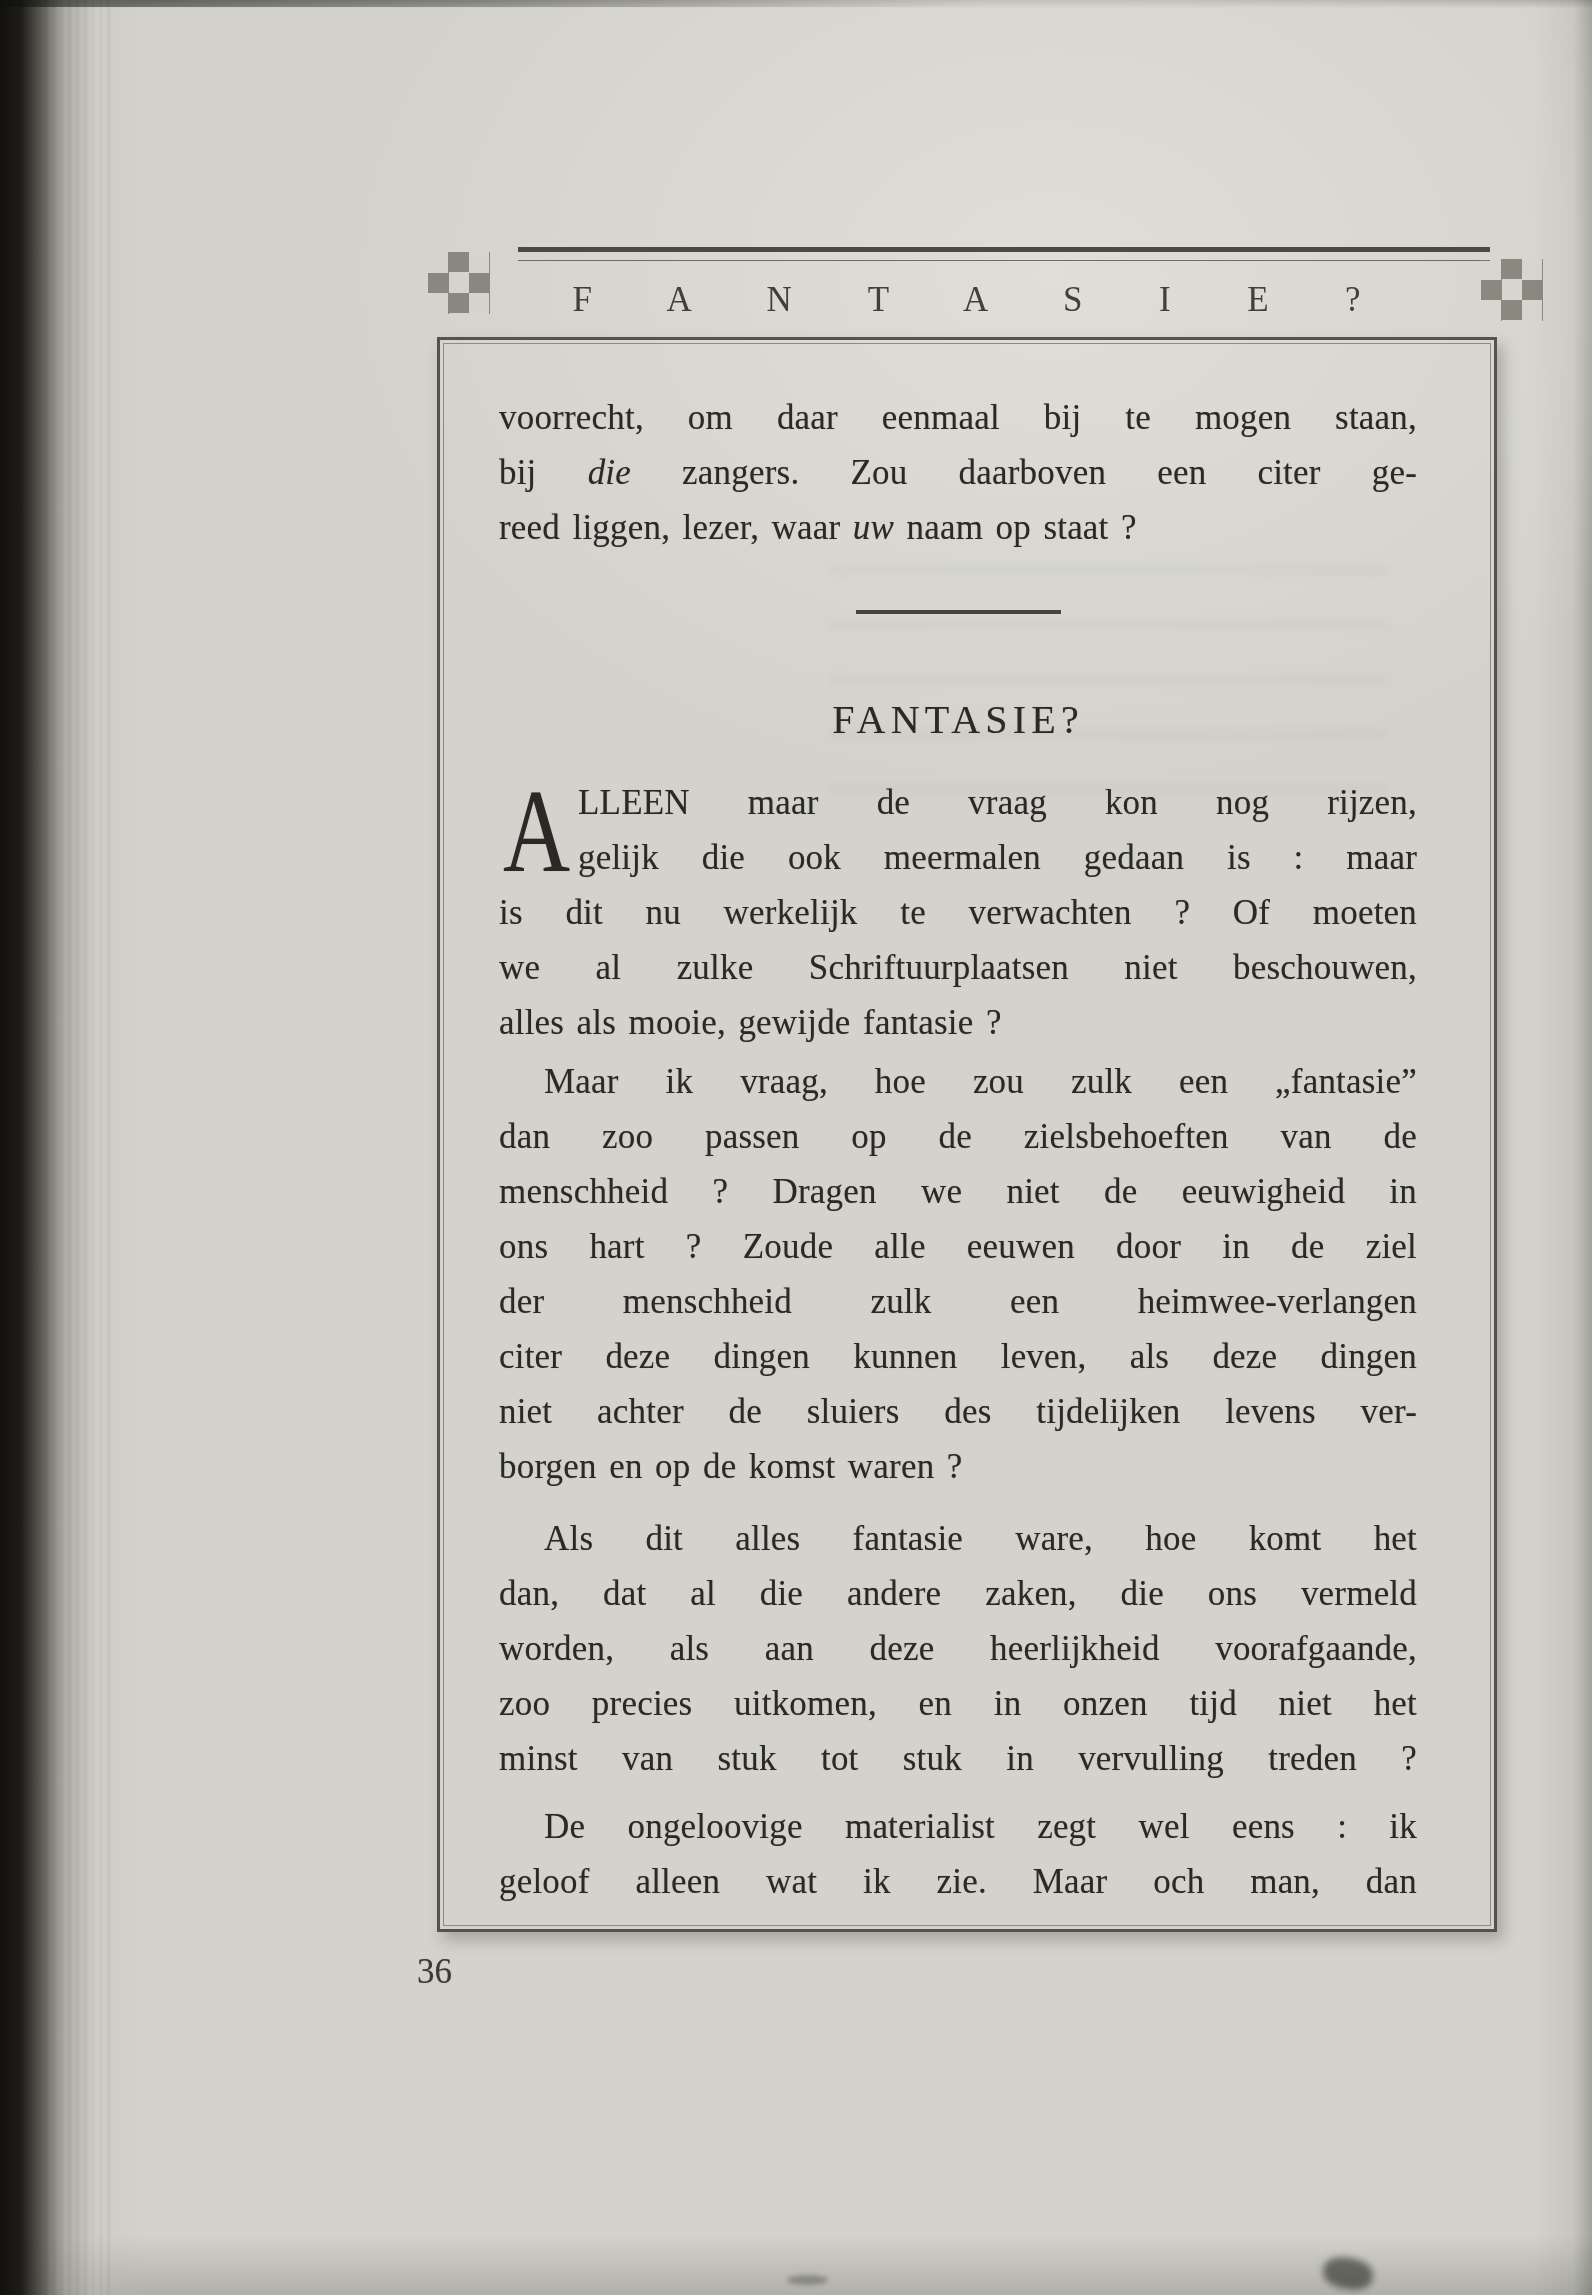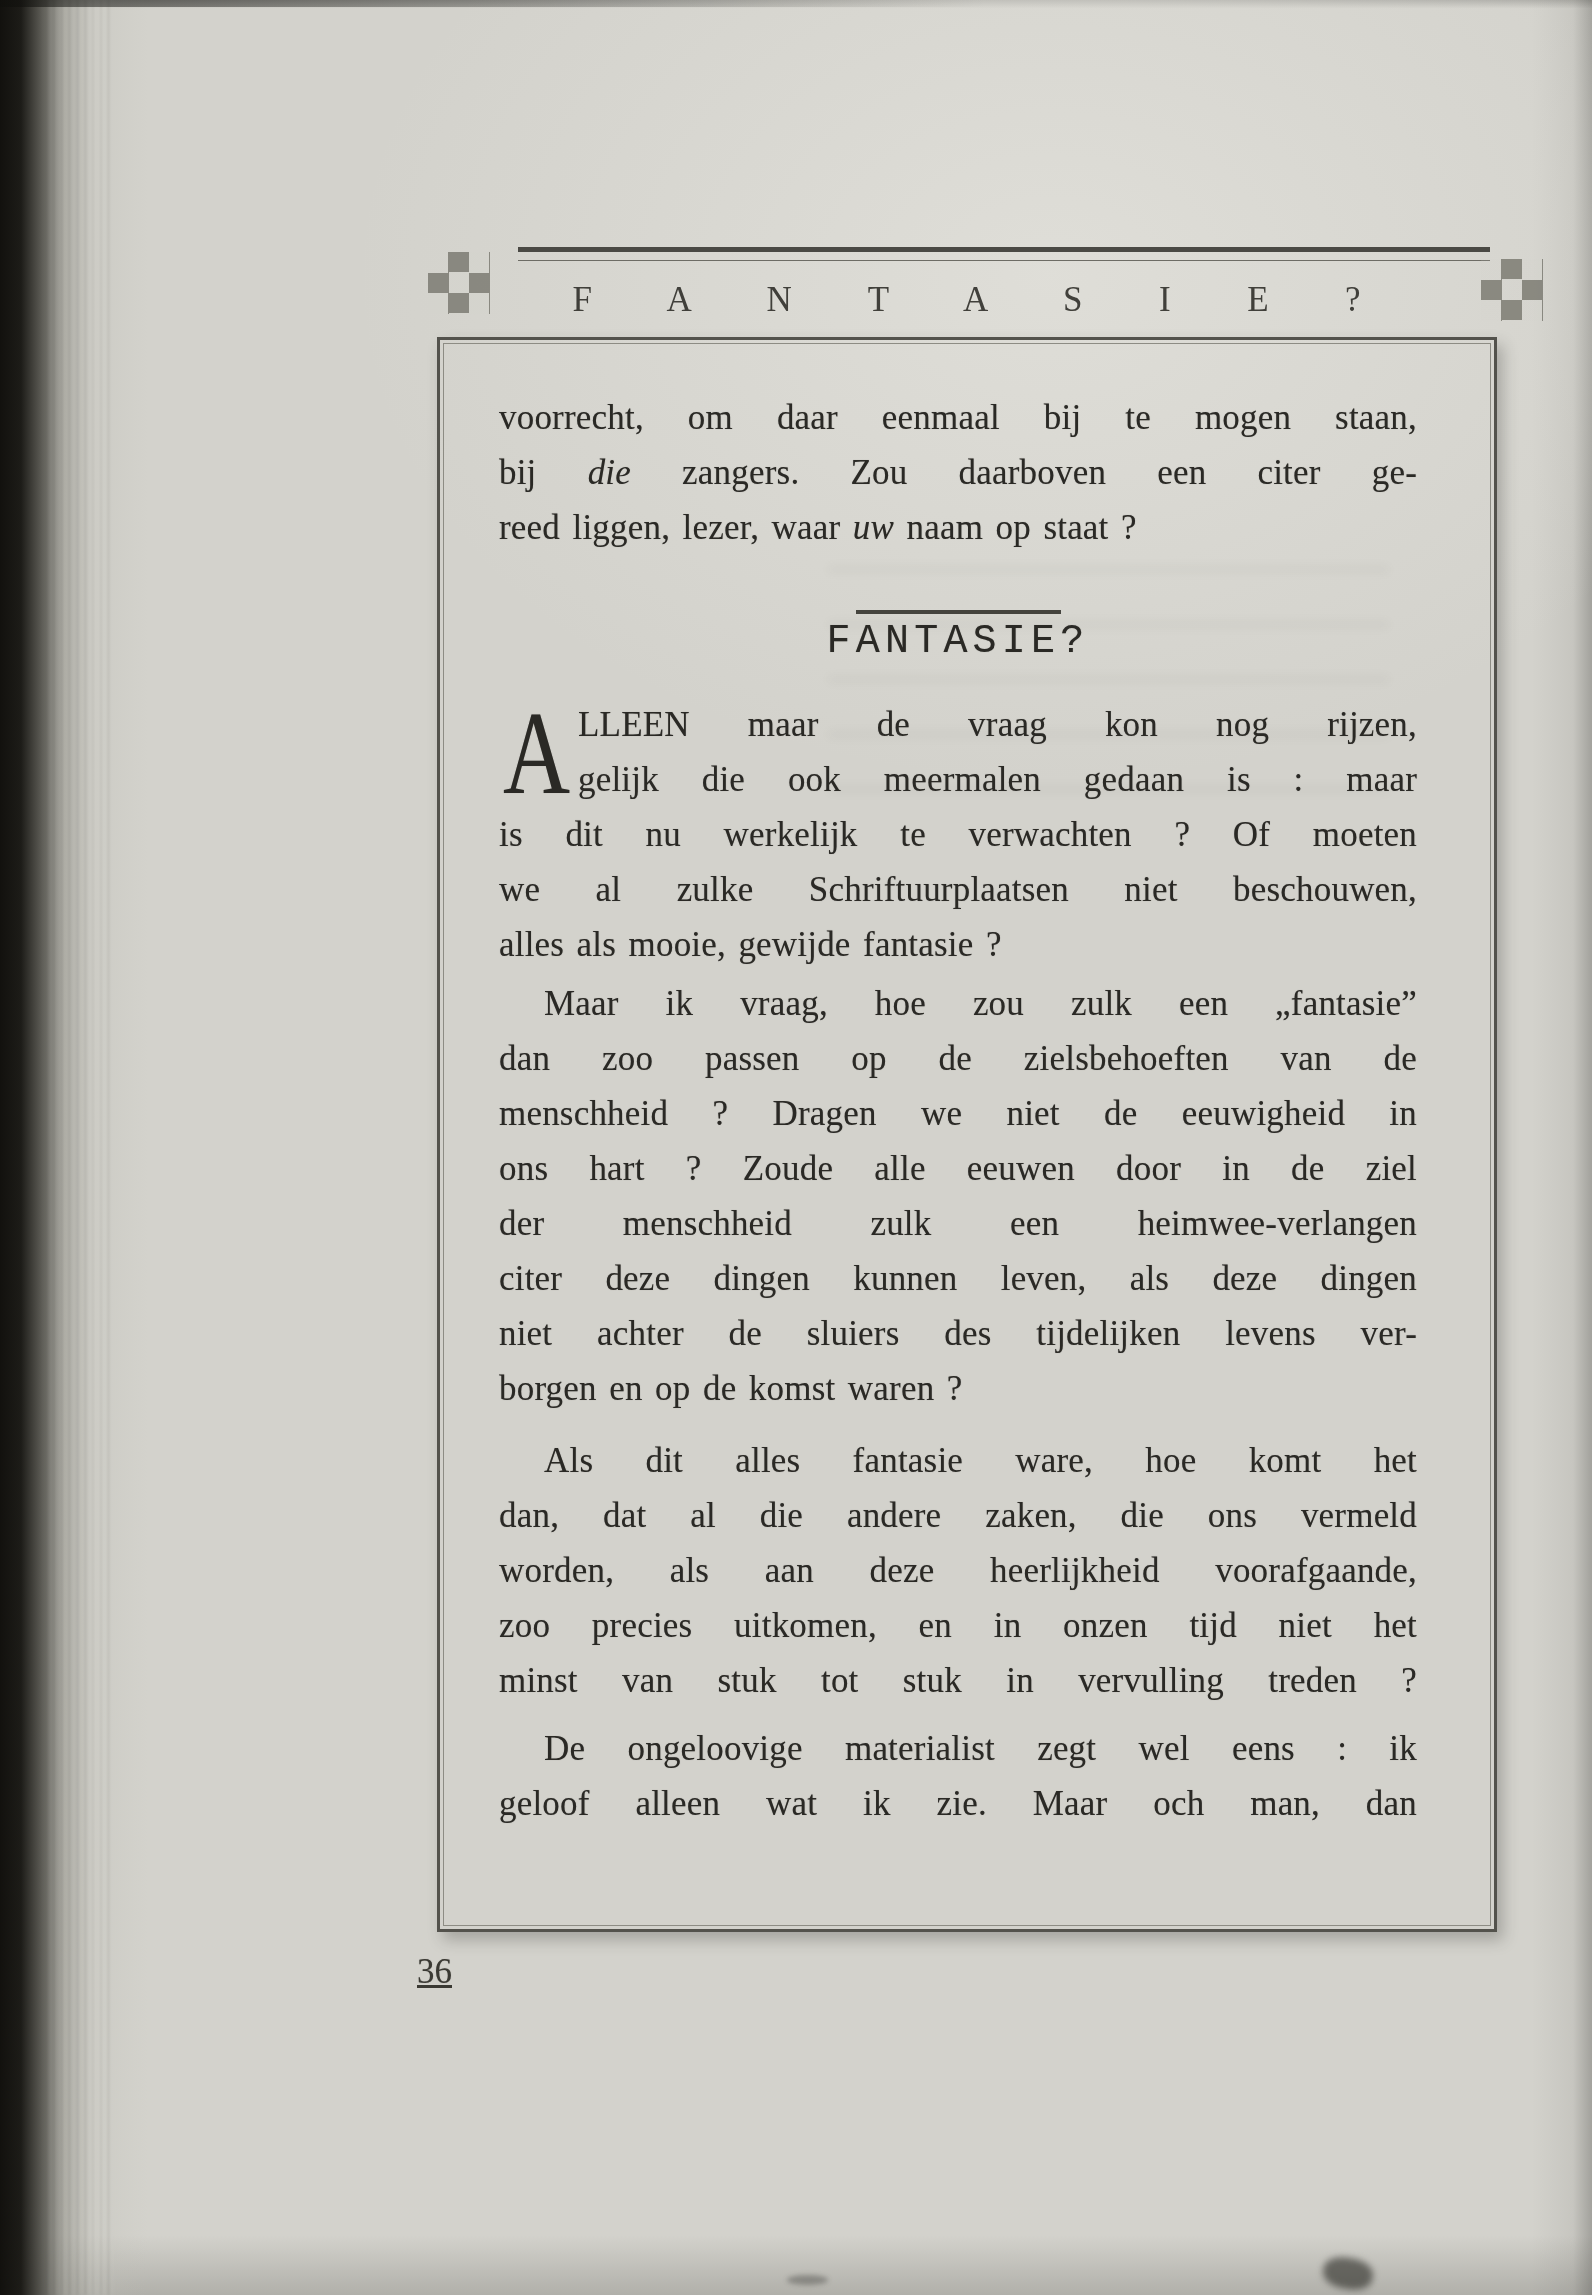--- a/index.html
+++ b/index.html
@@ -72,42 +72,40 @@
     text-align:justify; text-align-last:justify;
     text-shadow:0 0 0.9px rgba(42,41,37,.35);
   }
   .ln.last { text-align-last:left; }
   .ln.fi   { padding-left:45px; }
   .it { font-style:italic; }
 
   .divider { width:205px; height:3.5px; background:#45443e; margin:55px auto 0 auto; }
 
   .heading {
-    height:55px; line-height:55px; text-align:center;
+    margin-top:78px; height:55px; line-height:55px; text-align:center;
     font-size:40px; letter-spacing:5.2px; color:#2a2925;
     text-shadow:0 0 0.9px rgba(42,41,37,.35);
-    font-family:Liberation Mono, monospace;
   }
 
   .dc-para { position:relative; margin-top:28px; }
   .dc-para .ln.ind { padding-left:79px; }
   .dropcap {
     position:absolute; left:3.5px; top:-2.6px; font-size:119px; line-height:119px;
     color:#2a2925; transform:scaleX(.78); transform-origin:left top;
     text-shadow:0 0 0.9px rgba(42,41,37,.35);
   }
 
   .p3 { margin-top:4px; }
   .p4 { margin-top:17px; }
   .p5 { margin-top:13px; }
 
   .page-number {
     position:absolute; left:417px; top:1952px; font-size:35px; color:#3a3933;
     text-shadow:0 0 0.9px rgba(42,41,37,.3);
-    text-decoration:underline;
   }
 
   .mark { position:absolute; }
   .mark1 { left:1323px; top:2258px; width:50px; height:31px; background:rgba(25,25,20,.55);
            border-radius:45%; filter:blur(3.5px); transform:rotate(10deg); }
   .mark2 { left:787px; top:2275px; width:41px; height:10.4px; background:rgba(35,35,30,.32);
            border-radius:50%; filter:blur(2.6px); }
 </style>
 </head>
 <body>

